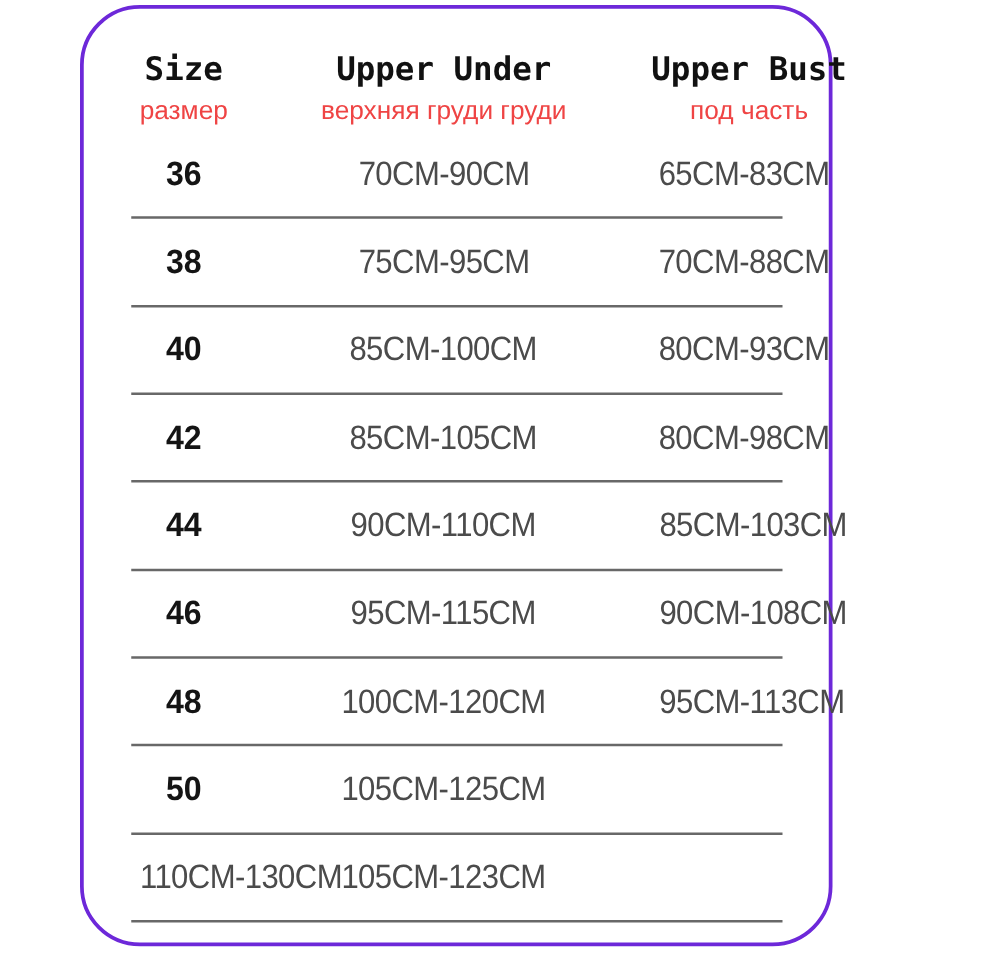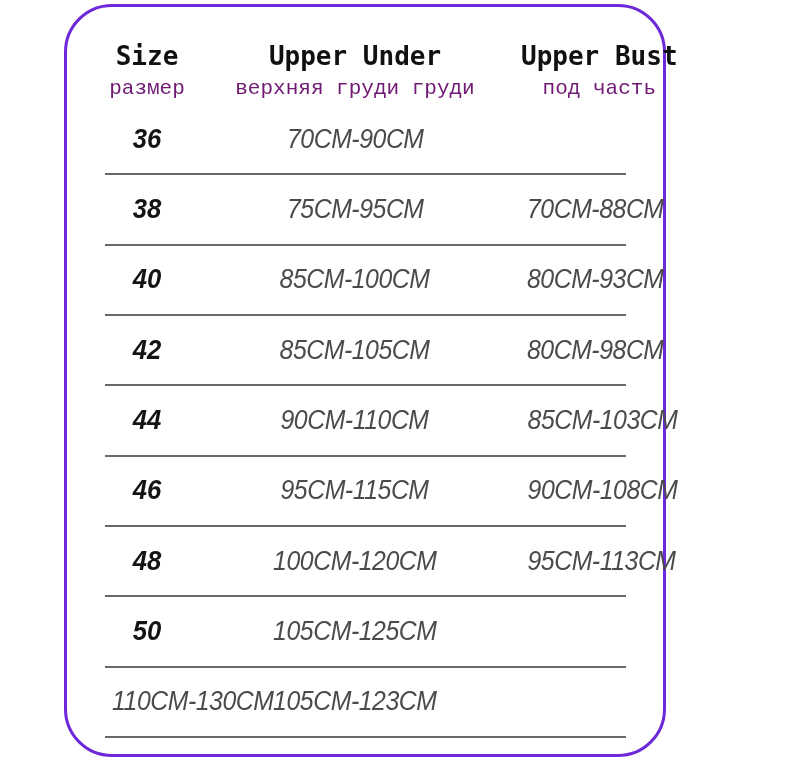--- a/index.html
+++ b/index.html
@@ -46,32 +46,31 @@
   .hdr-en {
     font-family: "DejaVu Sans Mono", monospace;
     font-weight: bold;
     font-size: 26px;
     color: #111111;
     letter-spacing: 0px;
     line-height: 1.15;
     white-space: nowrap;
   }
   .hdr-ru {
-    font-family: Liberation Mono, monospace;
+    font-family: Liberation Sans, sans-serif;
     font-size: 21px;
-    color: #701a75;
+    color: #ef4444;
     line-height: 1.2;
     margin-top: 4px;
     white-space: nowrap;
   }
   .tbody {
     flex: 1;
     display: flex;
     flex-direction: column;
-    font-style: italic;
   }
   .data-row {
     flex: 1;
     border-bottom: 2px solid #686868;
   }
   .cell {
     text-align: center;
     white-space: nowrap;
   }
   .size-num {
@@ -114,20 +113,23 @@
     </div>
 
     <div class="tbody">
   <div class="data-row">
     <div class="cell">
       <span class="size-num">36</span>
     </div>
     <div class="cell">
       <span class="val">70CM-90CM</span>
     </div>
+    <div class="cell">
+      <span class="val">65CM-83CM</span>
+    </div>
   </div>
 
   <div class="data-row">
     <div class="cell">
       <span class="size-num">38</span>
     </div>
     <div class="cell">
       <span class="val">75CM-95CM</span>
     </div>
     <div class="cell">

